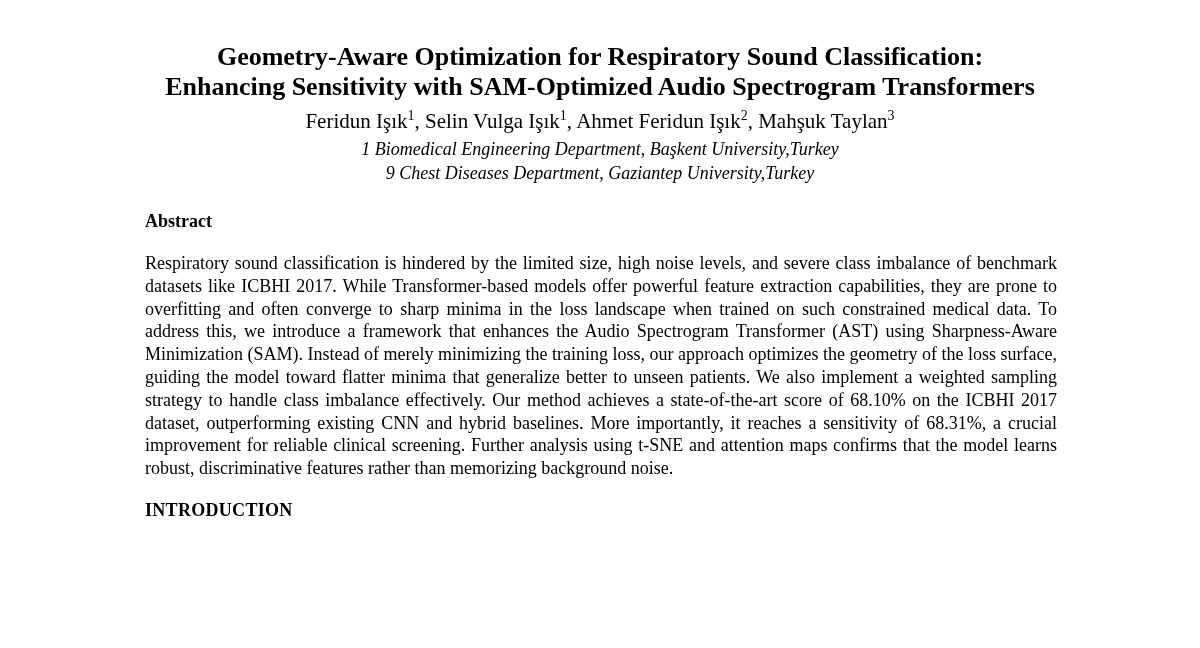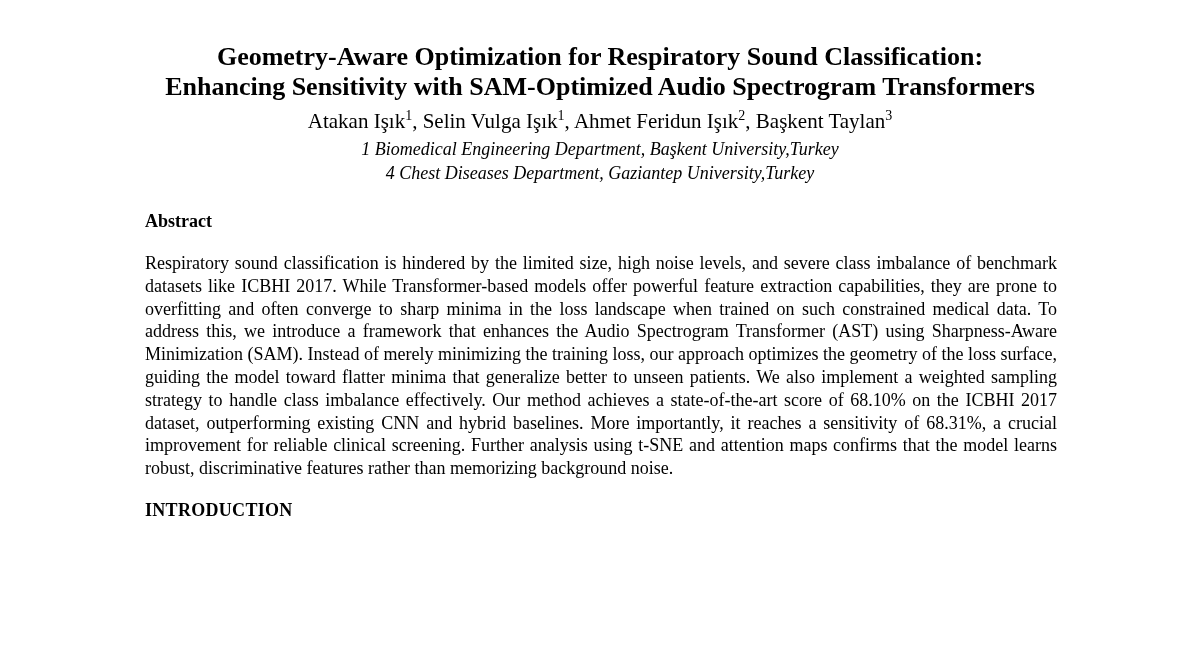--- a/index.html
+++ b/index.html
@@ -76,29 +76,29 @@
   }
 </style>
 </head>
 <body>
 
 <div class="page">
 
   <h1 class="title">Geometry-Aware Optimization for Respiratory Sound Classification: Enhancing Sensitivity with SAM-Optimized Audio Spectrogram Transformers</h1>
 
   <div class="authors">
-    <span><span>Atakan Işık</span><sup>1</sup><span>, </span></span>
+    <span><span>Feridun Işık</span><sup>1</sup><span>, </span></span>
     <span><span>Selin Vulga Işık</span><sup>1</sup><span>, </span></span>
     <span><span>Ahmet Feridun Işık</span><sup>2</sup><span>, </span></span>
-    <span><span>Başkent Taylan</span><sup>3</sup></span>
+    <span><span>Mahşuk Taylan</span><sup>3</sup></span>
   </div>
 
   <div class="affiliations">
     <div>1 Biomedical Engineering Department, Başkent University,Turkey</div>
-    <div>4 Chest Diseases Department, Gaziantep University,Turkey</div>
+    <div>9 Chest Diseases Department, Gaziantep University,Turkey</div>
   </div>
 
   <div class="content">
     <div class="abstract-heading">Abstract</div>
     <p class="abstract-text">Respiratory sound classification is hindered by the limited size, high noise levels, and severe class imbalance of benchmark datasets like ICBHI 2017. While Transformer-based models offer powerful feature extraction capabilities, they are prone to overfitting and often converge to sharp minima in the loss landscape when trained on such constrained medical data. To address this, we introduce a framework that enhances the Audio Spectrogram Transformer (AST) using Sharpness-Aware Minimization (SAM). Instead of merely minimizing the training loss, our approach optimizes the geometry of the loss surface, guiding the model toward flatter minima that generalize better to unseen patients. We also implement a weighted sampling strategy to handle class imbalance effectively. Our method achieves a state-of-the-art score of 68.10% on the ICBHI 2017 dataset, outperforming existing CNN and hybrid baselines. More importantly, it reaches a sensitivity of  68.31%, a crucial improvement for reliable clinical screening. Further analysis using t-SNE and attention maps confirms that the model learns robust, discriminative features rather than memorizing background noise.</p>
 
 
     <div class="intro-heading">INTRODUCTION</div>
   </div>
 

